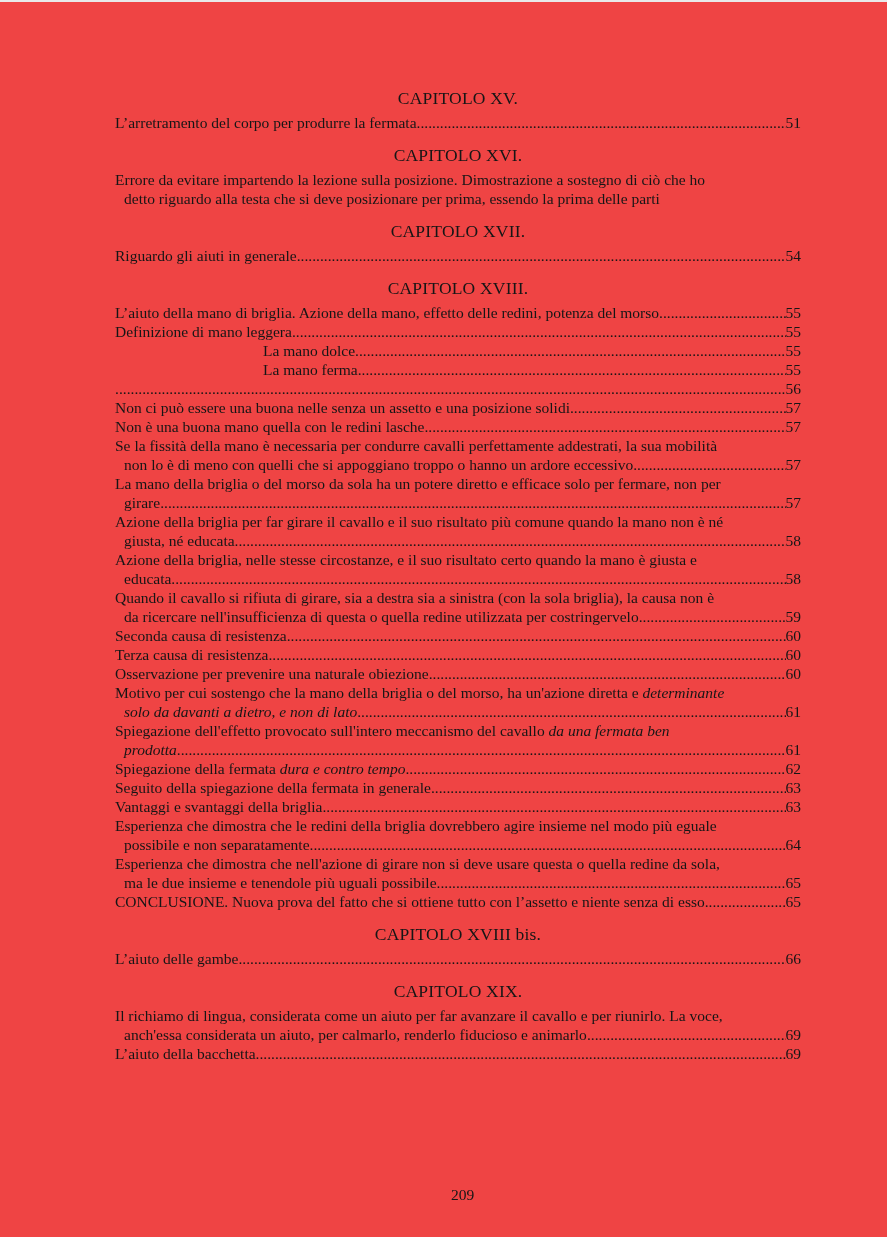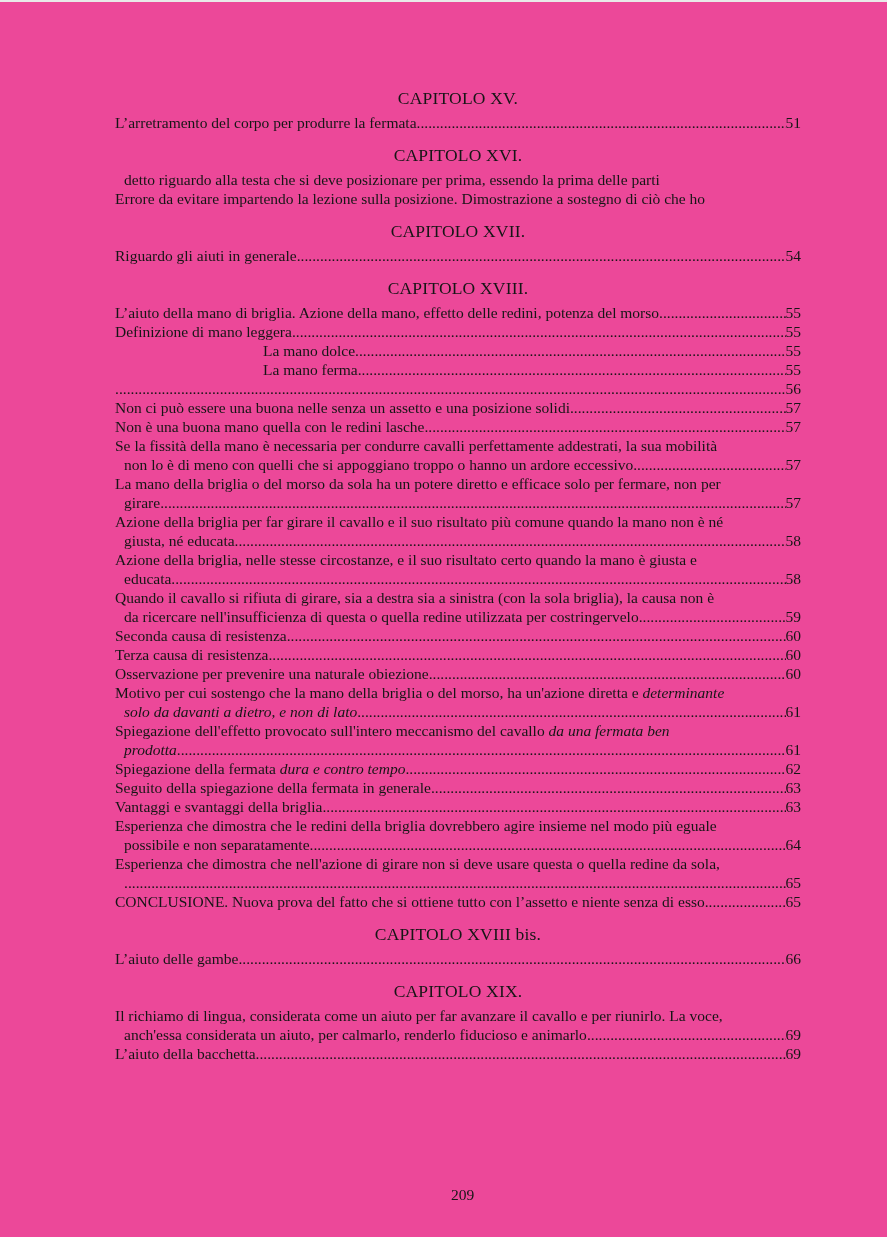--- a/index.html
+++ b/index.html
@@ -4,21 +4,21 @@
 <style>
   html, body {
     margin: 0;
     padding: 0;
     background: #ffffff;
   }
   .page {
     position: relative;
     width: 887px;
     height: 1237px;
-    background: #ec4899;
+    background: #ef4444;
     font-family: "Liberation Serif", serif;
     color: #161616;
     overflow: hidden;
   }
   .top-edge {
     position: absolute;
     top: 0; left: 0; right: 0;
     height: 2px;
     background: #e9e9e9;
   }
@@ -82,22 +82,22 @@
       <div class="heading">CAPITOLO XV.</div>
       <div class="entry">
         <div class="line last">
           <span class="text"><span>L’arretramento del corpo per produrre la fermata</span></span>
           <span class="leader"></span>
           <span class="pagenum">51</span>
         </div>
       </div>
       <div class="heading">CAPITOLO XVI.</div>
       <div class="entry">
+        <div class="line"><span class="text"><span>Errore da evitare impartendo la lezione sulla posizione. Dimostrazione a sostegno di ciò che ho</span></span></div>
         <div class="line cont"><span class="text"><span>detto riguardo alla testa che si deve posizionare per prima, essendo la prima delle parti</span></span></div>
-        <div class="line"><span class="text"><span>Errore da evitare impartendo la lezione sulla posizione. Dimostrazione a sostegno di ciò che ho</span></span></div>
       </div>
       <div class="heading">CAPITOLO XVII.</div>
       <div class="entry">
         <div class="line last">
           <span class="text"><span>Riguardo gli aiuti in generale</span></span>
           <span class="leader"></span>
           <span class="pagenum">54</span>
         </div>
       </div>
       <div class="heading">CAPITOLO XVIII.</div>
@@ -251,20 +251,21 @@
         <div class="line"><span class="text"><span>Esperienza che dimostra che le redini della briglia dovrebbero agire insieme nel modo più eguale</span></span></div>
         <div class="line cont last">
           <span class="text"><span>possibile e non separatamente</span></span>
           <span class="leader"></span>
           <span class="pagenum">64</span>
         </div>
       </div>
       <div class="entry">
         <div class="line"><span class="text"><span>Esperienza che dimostra che nell'azione di girare non si deve usare questa o quella redine da sola,</span></span></div>
         <div class="line cont last">
+          <span class="text"><span>ma le due insieme e tenendole più uguali possibile</span></span>
           <span class="leader"></span>
           <span class="pagenum">65</span>
         </div>
       </div>
       <div class="entry">
         <div class="line last">
           <span class="text"><span>CONCLUSIONE. Nuova prova del fatto che si ottiene tutto con l’assetto e niente senza di esso</span></span>
           <span class="leader"></span>
           <span class="pagenum">65</span>
         </div>

